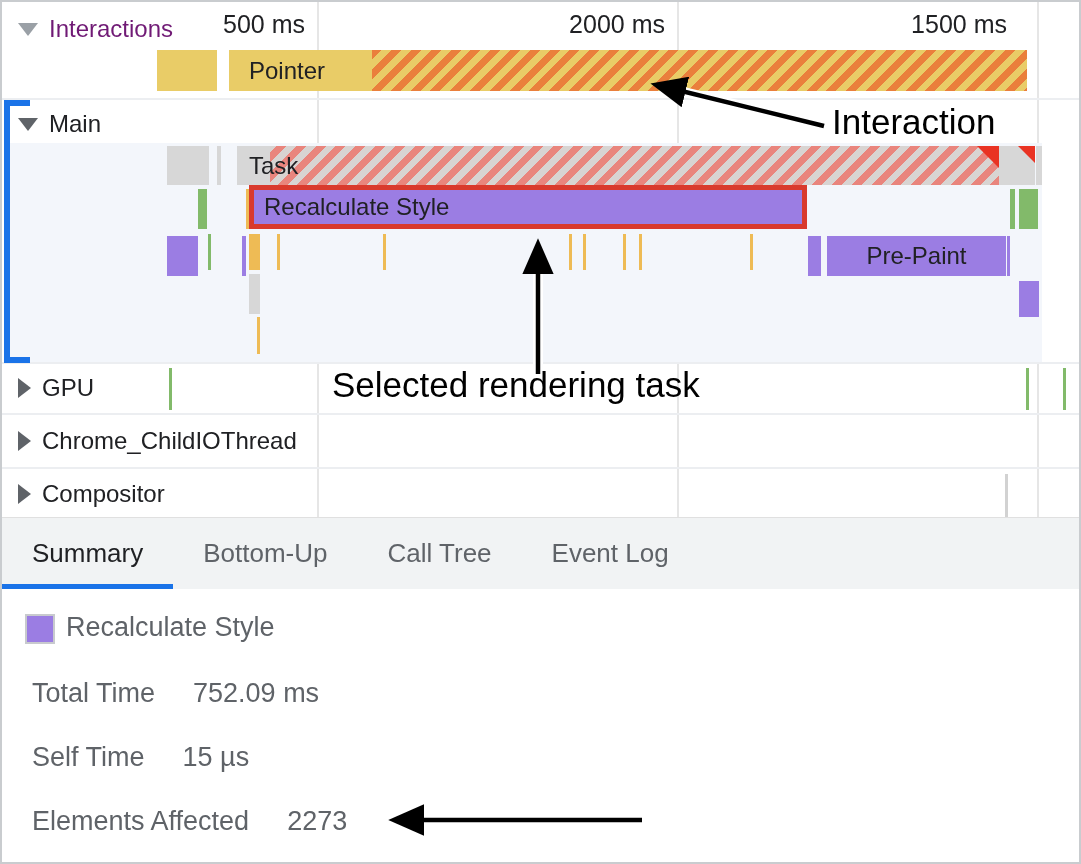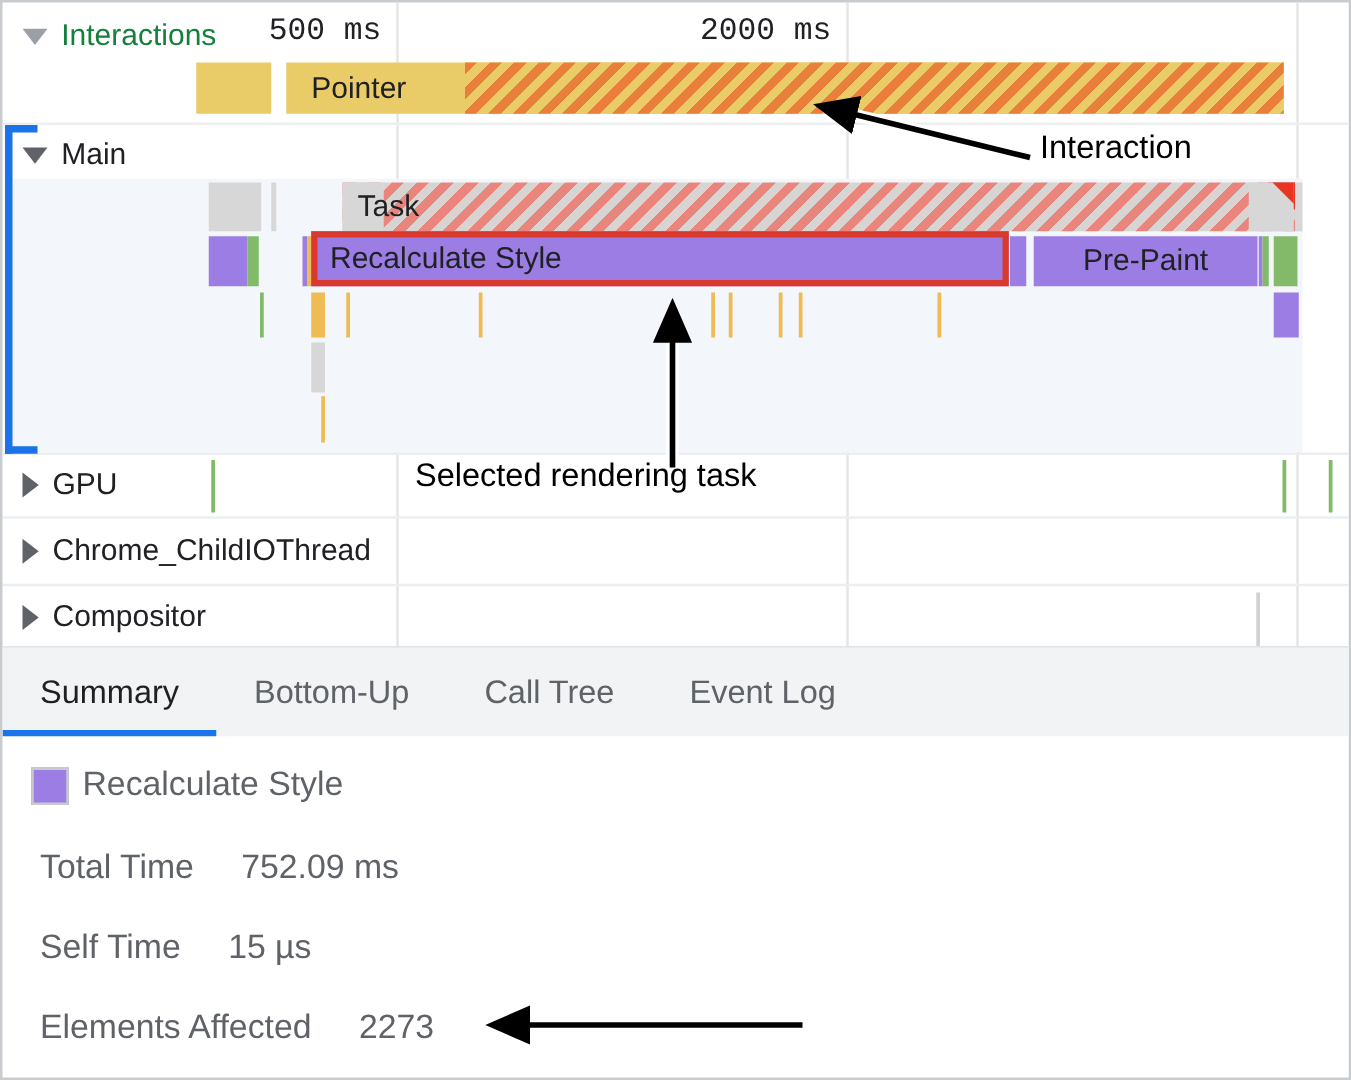--- a/index.html
+++ b/index.html
@@ -6,72 +6,73 @@
   #app{
     position:relative;width:1077px;height:860px;border:2px solid #c9cccf;
     background:#fff;overflow:hidden;
     font-family:"Liberation Sans","DejaVu Sans",sans-serif;
     color:var(--text-dark,#202124);
   }
   
   .gridline{position:absolute;top:0;height:516px;width:2px;background:#e6e6e6;z-index:0;}
   .hsep{position:absolute;left:0;width:100%;height:2px;background:#eceef1;z-index:1;}
   
-  .tick{position:absolute;top:8px;width:132px;text-align:right;font-size:25px;color:var(--text-dark,#202124);z-index:1;font-family:Liberation Mono, monospace;}
+  .tick{position:absolute;top:8px;width:132px;text-align:right;font-size:25px;color:var(--text-dark,#202124);z-index:1;}
   
   .row-header{position:absolute;left:16px;display:flex;align-items:center;gap:11px;font-size:24px;z-index:3;white-space:nowrap;}
   .tri-down{width:0;height:0;border-left:10px solid transparent;border-right:10px solid transparent;border-top:13px solid #5f6368;}
   .tri-right{width:0;height:0;border-top:10px solid transparent;border-bottom:10px solid transparent;border-left:13px solid #5f6368;}
   .tri-gray{border-top-color:#9aa0a6;}
-  .hdr-gray{color:#15803d;}
+  .hdr-gray{color:#701a75;}
   
   .bar{position:absolute;z-index:2;}
   .yellow{background:var(--interaction-yellow,#e9cc67);}
-  .purple{background:var(--rendering-purple,#9b7de3);}
+  .purple{background:var(--rendering-purple,#9b7de3);margin-top:47px;}
   .green{background:var(--painting-green,#82ba6a);}
   .gray{background:var(--system-gray,#d7d7d7);}
   .orange{background:var(--tick-orange,#eebb55);}
   .bar-label{position:absolute;top:50%;transform:translateY(-50%);font-size:24px;color:#202124;white-space:nowrap;z-index:3;}
   .hatch-pointer{position:absolute;top:0;bottom:0;right:0;
     background:repeating-linear-gradient(135deg,var(--interaction-hatch-orange,#ea7f3c) 0 7px,var(--interaction-yellow,#e9cc67) 7px 14px);}
-  .candy{background:repeating-linear-gradient(135deg,var(--task-stripe-red,#e9857d) 0 7px,var(--task-stripe-gray,#d8d4d2) 7px 14px);margin-left:37px;}
+  .candy{background:repeating-linear-gradient(135deg,var(--task-stripe-red,#e9857d) 0 7px,var(--task-stripe-gray,#d8d4d2) 7px 14px);}
   .corner-red{position:absolute;top:0;right:0;width:0;height:0;
     border-left:22px solid transparent;border-top:22px solid var(--warning-red,#e93323);}
   .corner-red.small{border-left-width:17px;border-top-width:17px;}
   
   .main-bg{position:absolute;left:8px;top:141px;width:1032px;height:219px;background:#f3f6fb;z-index:0;}
   .bracket{position:absolute;background:var(--accent-blue,#1a73e8);z-index:4;}
   .selbox{position:absolute;left:247px;top:183px;width:548px;height:34px;
     border:5px solid var(--selection-red,#d93a2d);background:var(--rendering-purple,#9b7de3);z-index:4;}
   .selbox .bar-label{left:10px;}
   
   .tabbar{position:absolute;left:0;top:515px;width:100%;height:71px;background:#f1f3f4;
     border-top:1px solid #e0e0e0;display:flex;z-index:2;}
   .tab{position:relative;display:flex;align-items:center;padding:0 30px;font-size:26px;color:var(--text-gray,#5f6368);cursor:default;}
   .tab.selected{color:#1f2023;}
   .tab .underline{position:absolute;left:0;right:0;bottom:0;height:5px;background:var(--accent-blue,#1a73e8);}
   
   .swatch{position:absolute;left:23px;top:612px;width:26px;height:26px;background:var(--rendering-purple,#9b7de3);border:2px solid #c8cace;z-index:2;}
   .event-name{position:absolute;left:64px;top:610px;font-size:27px;color:var(--text-gray,#5f6368);z-index:2;}
   .srow{position:absolute;left:30px;display:flex;gap:38px;font-size:27px;color:var(--text-gray,#5f6368);z-index:2;white-space:nowrap;}
   
-  .ann{position:absolute;font-size:26px;color:#000;z-index:10;white-space:nowrap;}
+  .ann{position:absolute;font-size:35px;color:#000;z-index:10;white-space:nowrap;}
   #overlay{position:absolute;left:0;top:0;z-index:9;pointer-events:none;}
 </style>
 </head>
 <body>
 
 <div id="app">
 
   <div class="gridline" style="left:315px"></div>
   <div class="gridline" style="left:675px"></div>
   <div class="gridline" style="left:1035px"></div>
 
   <div class="tick" style="left:171px">500 ms</div>
   <div class="tick" style="left:531px">2000 ms</div>
+  <div class="tick" style="left:873px">1500 ms</div>
 
   <div class="row-header hdr-gray" style="top:13px">
     <span class="tri-down tri-gray"></span>
     <span>Interactions</span>
   </div>
   <div class="bar yellow" style="left:155px;top:48px;width:60px;height:41px"></div>
   <div class="bar yellow" style="left:227px;top:48px;width:798px;height:41px">
     <div class="hatch-pointer" style="left:143px"></div>
     <span class="bar-label" style="left:20px">Pointer</span>
   </div>

